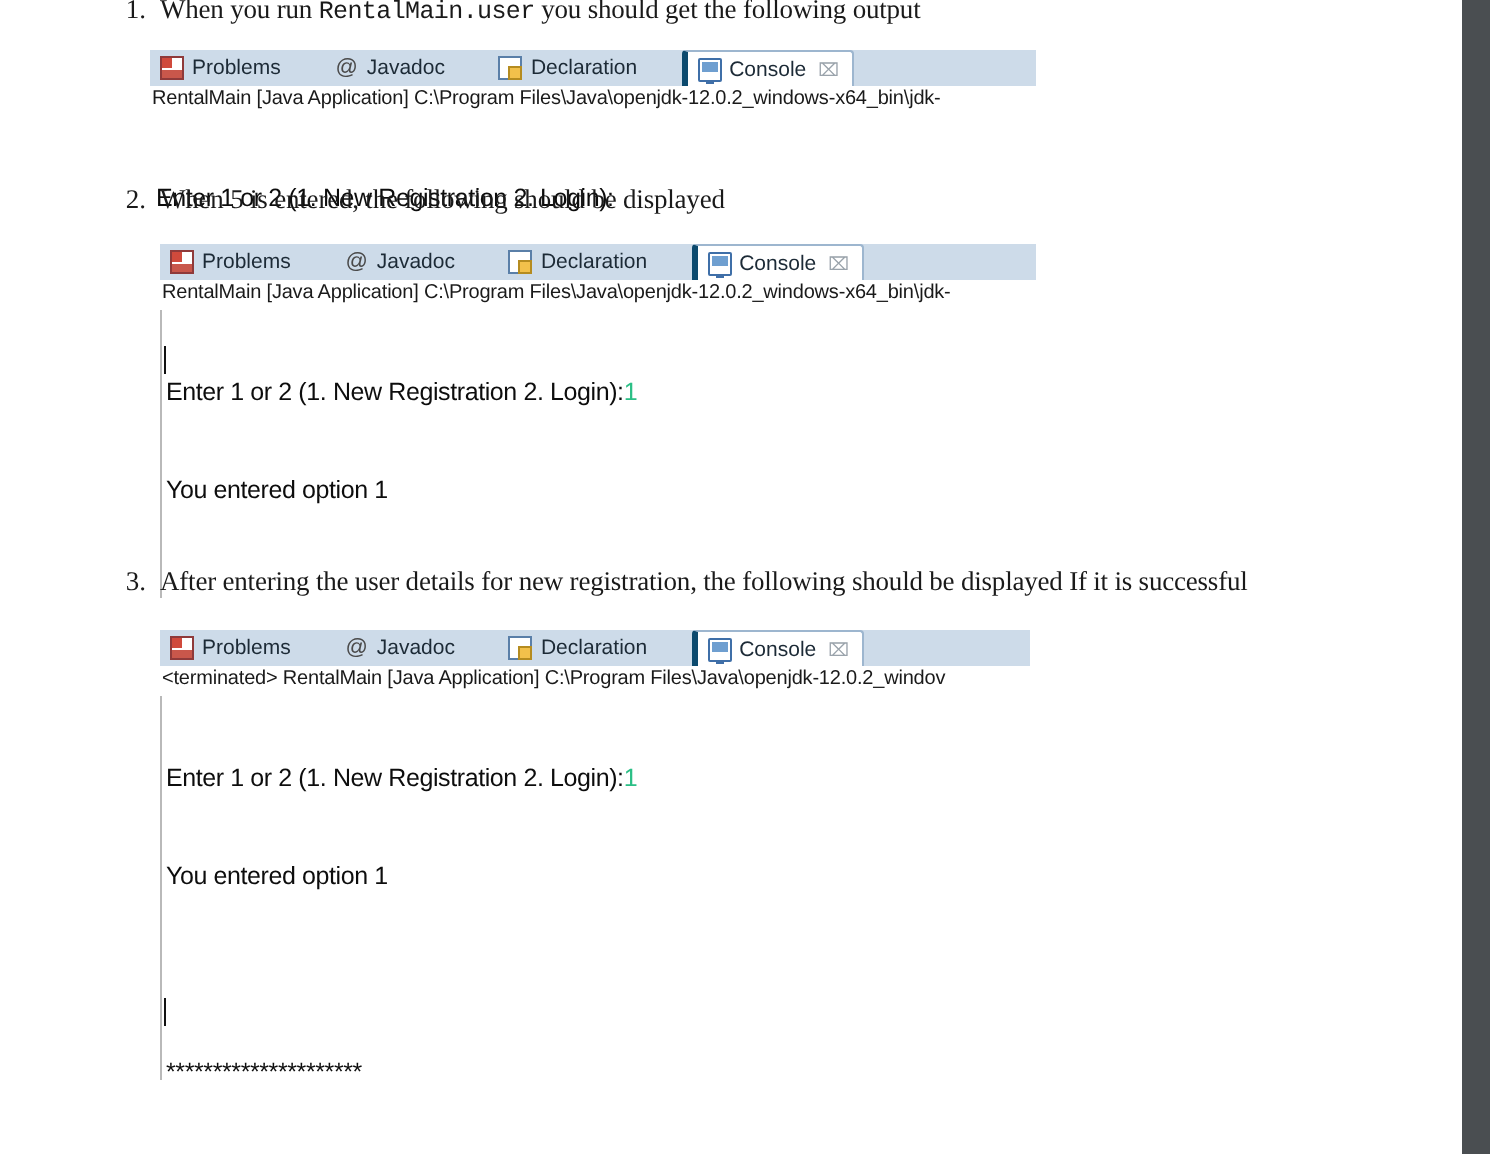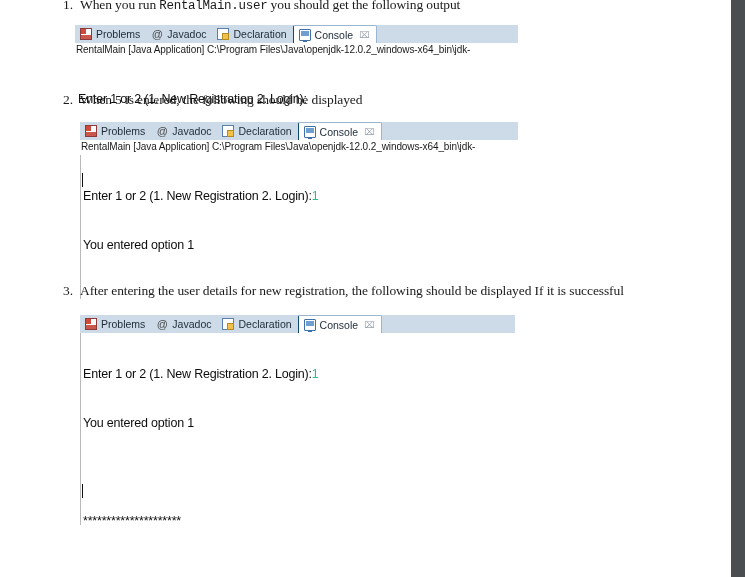--- a/index.html
+++ b/index.html
@@ -72,36 +72,37 @@
     position: absolute;
     background: #ffffff;
   }
   .tabbar {
     position: relative;
     height: 18px;
     background: #cddbe9;
     display: flex;
     align-items: stretch;
     overflow: hidden;
+    gap: 16px;
   }
   .tab {
     display: flex;
     align-items: center;
     padding: 0 6px 0 5px;
     gap: 4px;
     font-family: "Liberation Sans", sans-serif;
     font-size: 10.5px;
     color: #1c2a36;
     white-space: nowrap;
     background: transparent;
   }
   .tab.active {
     background: #ffffff;
     border-top: 1px solid #9db6cf;
-    border-left: 1px solid #0c4a6e;
+    border-left: 3px solid #0c4a6e;
     border-right: 1px solid #9db6cf;
     border-top-left-radius: 2px;
     border-top-right-radius: 2px;
     align-items: center;
   }
   .tab-filler {
     flex: 1 1 auto;
     background: transparent;
   }
   .tab-icon {
@@ -317,20 +318,21 @@
         <span class="tab-icon icon-declaration"></span>
         <span>Declaration</span>
       </div>
       <div class="tab active">
         <span class="tab-icon icon-console"></span>
         <span>Console</span>
         <span class="tab-close">⌧</span>
       </div>
       <div class="tab-filler"></div>
     </div>
+    <div class="proc-line">&lt;terminated&gt; RentalMain [Java Application] C:\Program Files\Java\openjdk-12.0.2_windov</div>
     <div class="console-body" style="height:180px;">
       <div><span>Enter 1 or 2 (1. New Registration 2. Login):</span><span class="in">1</span></div>
       <div><span>You entered option 1</span></div>
       <div>&nbsp;</div>
       <div><span>*********************</span></div>
       
       
       
       
       

